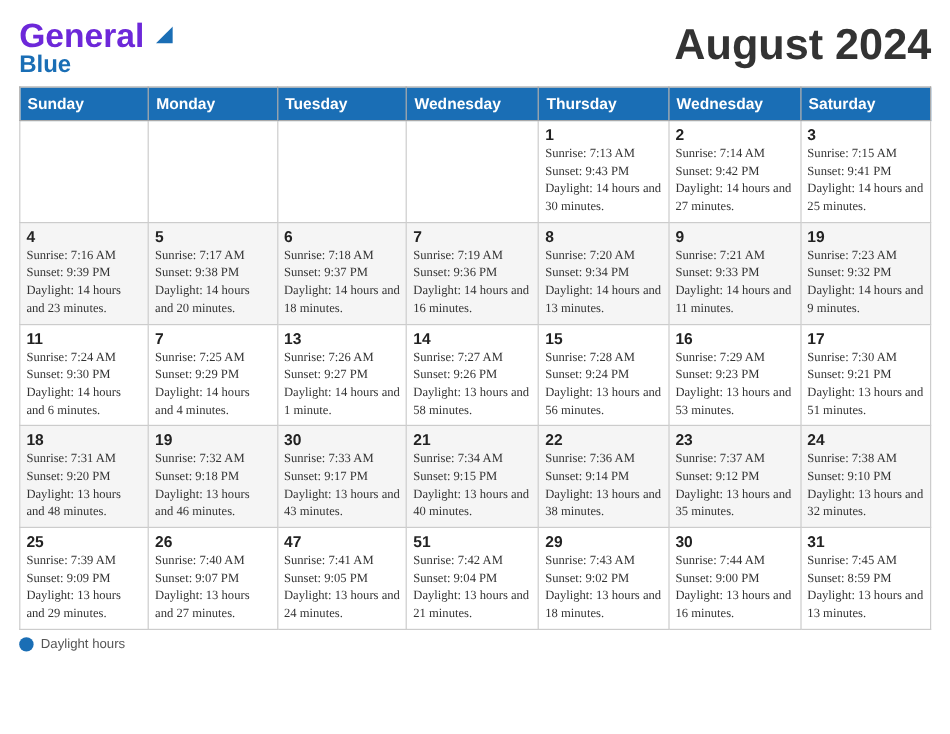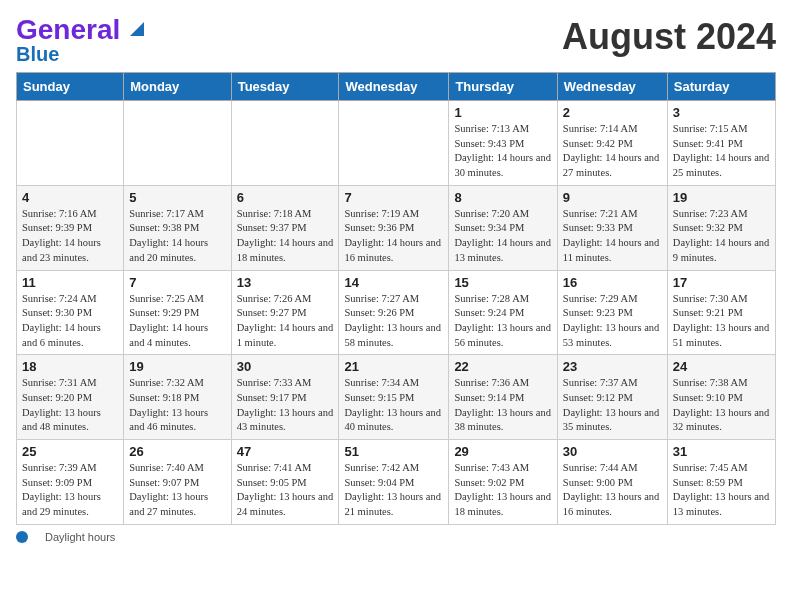--- a/index.html
+++ b/index.html
@@ -78,21 +78,21 @@
       line-height: 1.4;
       font-family: Liberation Serif, serif;
     }
     .empty { background: #fff !important; }
     .footer-note {
       margin-top: 6px;
       font-size: 11px;
       color: #555;
       display: flex;
       align-items: center;
-      gap: 17px;
+      gap: 6px;
     }
     .footer-dot {
       width: 12px;
       height: 12px;
       background: #1a6eb5;
       border-radius: 50%;
       display: inline-block;
     }
   </style>
 </head>

